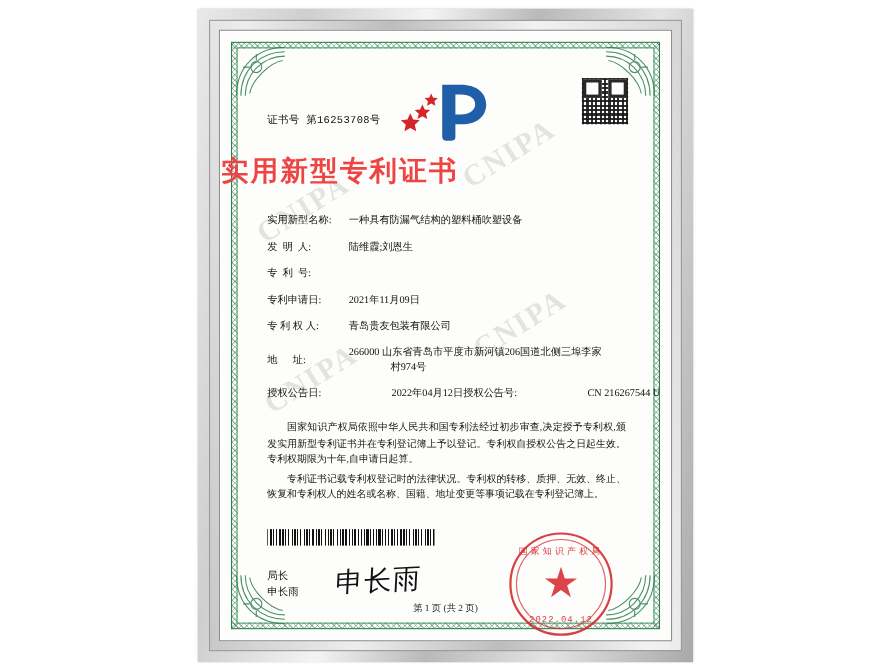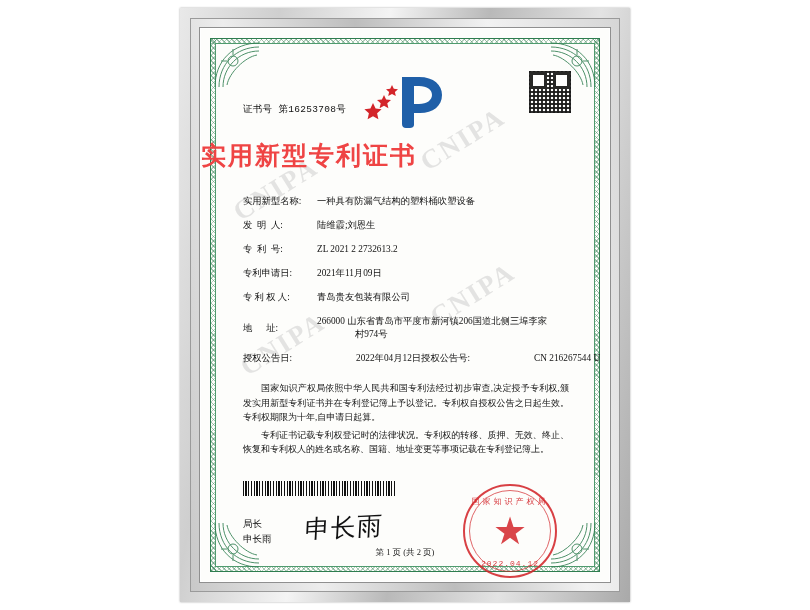--- a/index.html
+++ b/index.html
@@ -395,21 +395,20 @@
       <div class="row">
         <div class="row-label">实用新型名称:</div>
         <div class="row-value">一种具有防漏气结构的塑料桶吹塑设备</div>
       </div>
       <div class="row">
         <div class="row-label">发  明  人:</div>
         <div class="row-value">陆维霞;刘恩生</div>
       </div>
       <div class="row">
         <div class="row-label">专  利  号:</div>
-        <div class="row-value">ZL 2021 2 2732613.2</div>
       </div>
       <div class="row">
         <div class="row-label">专利申请日:</div>
         <div class="row-value">2021年11月09日</div>
       </div>
       <div class="row">
         <div class="row-label">专 利 权 人:</div>
         <div class="row-value">青岛贵友包装有限公司</div>
       </div>
       <div class="row">

